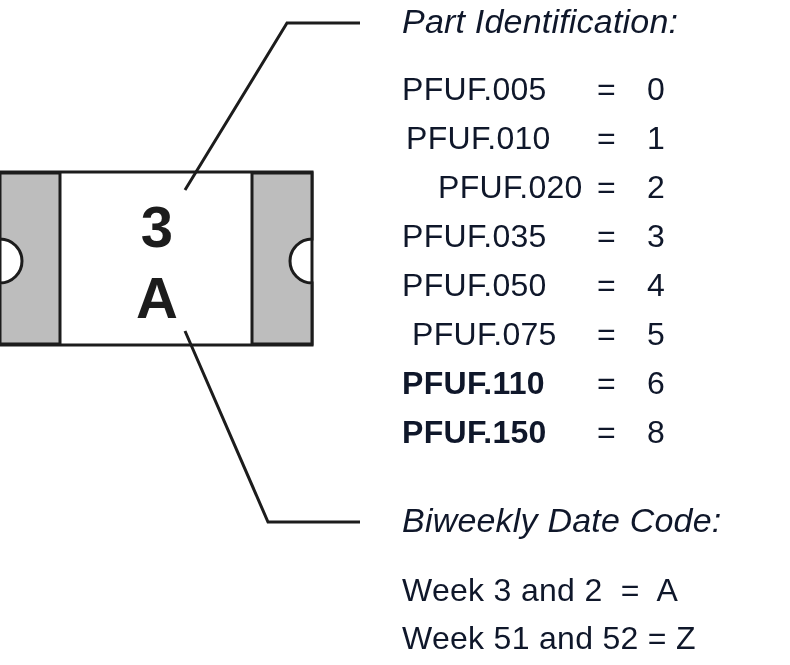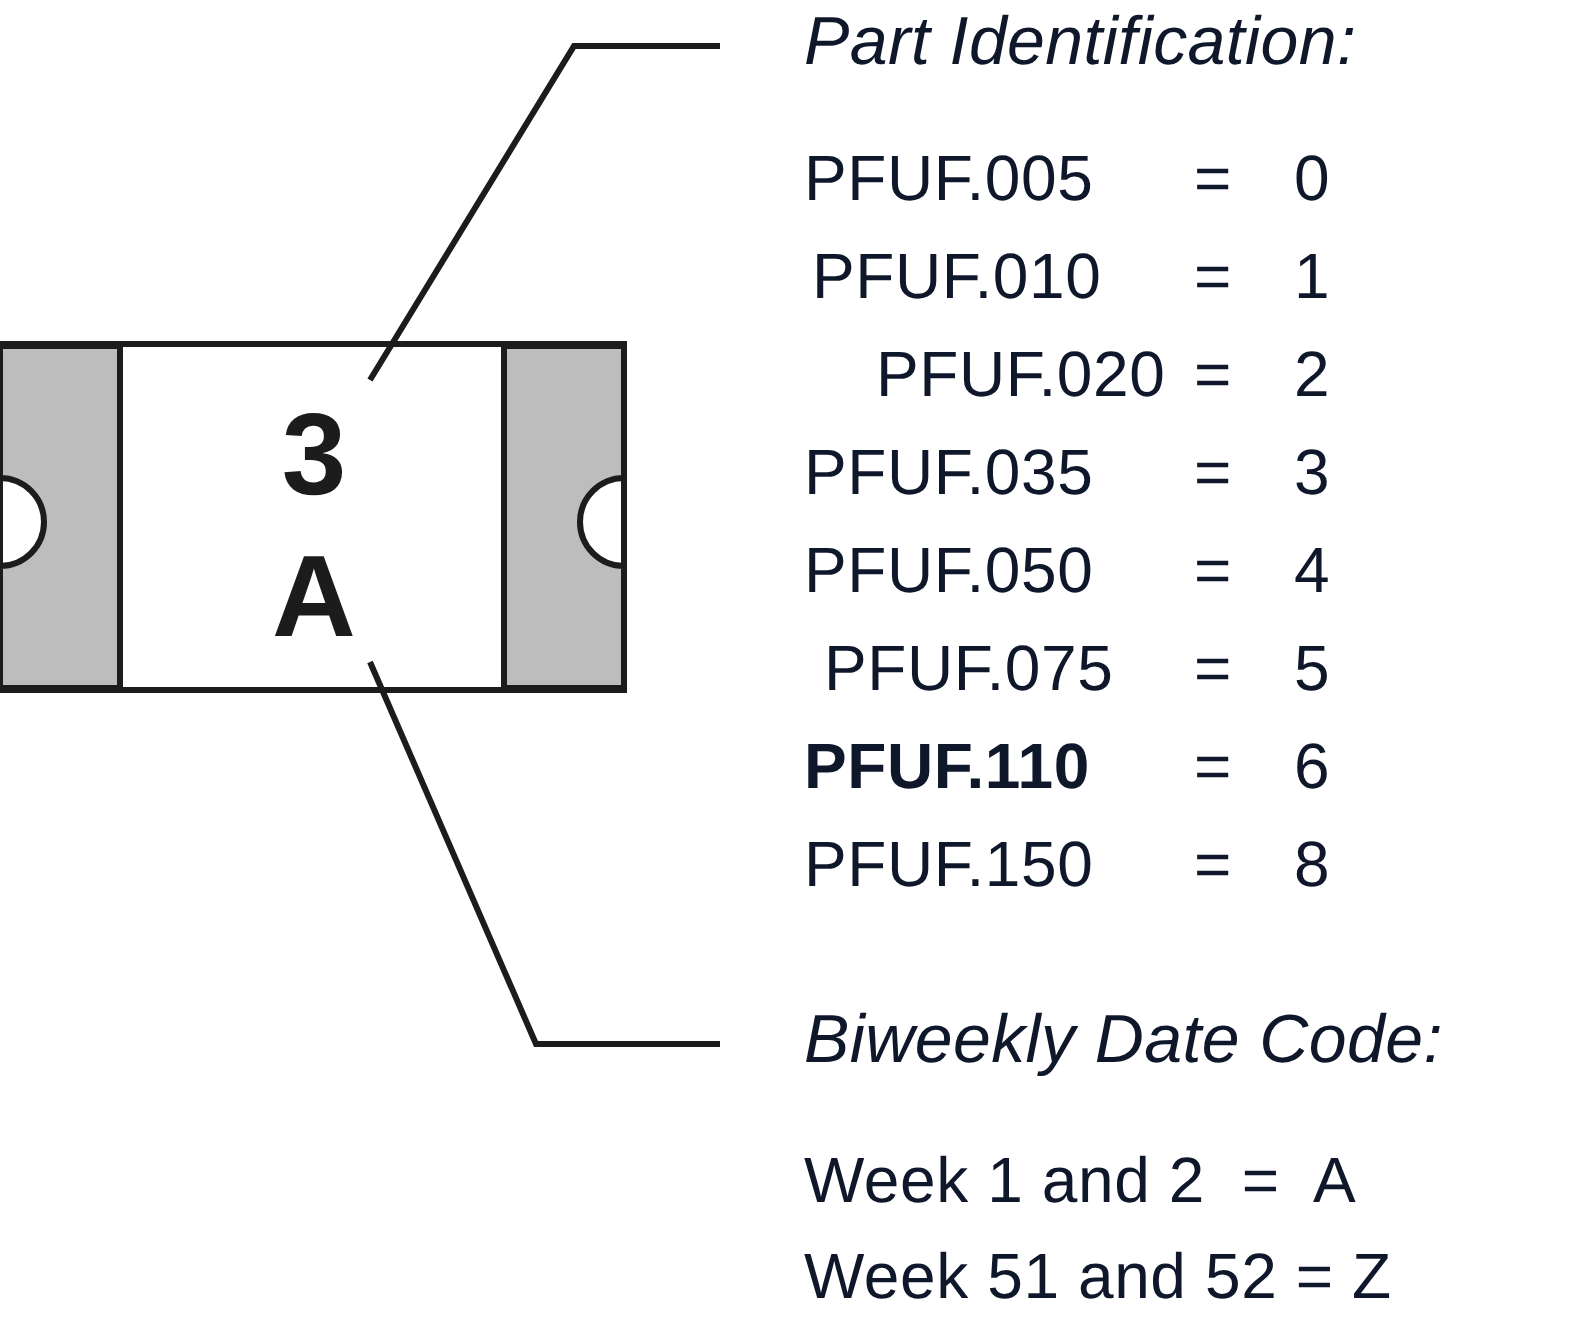--- a/index.html
+++ b/index.html
@@ -54,21 +54,21 @@
   <div class="txt row" style="left:647px; top:267px;">4</div>
 
   <div class="txt row" style="left:412px; top:316px;"><span>PFUF.075</span></div>
   <div class="txt row" style="left:597px; top:316px;">=</div>
   <div class="txt row" style="left:647px; top:316px;">5</div>
 
   <div class="txt row" style="left:402px; top:365px;font-weight:bold;"><span>PFUF.110</span></div>
   <div class="txt row" style="left:597px; top:365px;">=</div>
   <div class="txt row" style="left:647px; top:365px;">6</div>
 
-  <div class="txt row" style="left:402px; top:414px;"><span>PFUF.150</span></div>
+  <div class="txt row" style="left:402px; top:414px;font-weight:bold;"><span>PFUF.150</span></div>
   <div class="txt row" style="left:597px; top:414px;">=</div>
   <div class="txt row" style="left:647px; top:414px;">8</div>
 </div>
 
 <div class="txt heading" style="left:402px; top:501px;">Biweekly Date Code:</div>
 
-<div class="txt row" style="left:402px; top:572px;">Week 1 and 2  =  A</div>
+<div class="txt row" style="left:402px; top:572px;">Week 3 and 2  =  A</div>
 <div class="txt row" style="left:402px; top:620px;">Week 51 and 52 = Z</div>
 
 </body></html>

